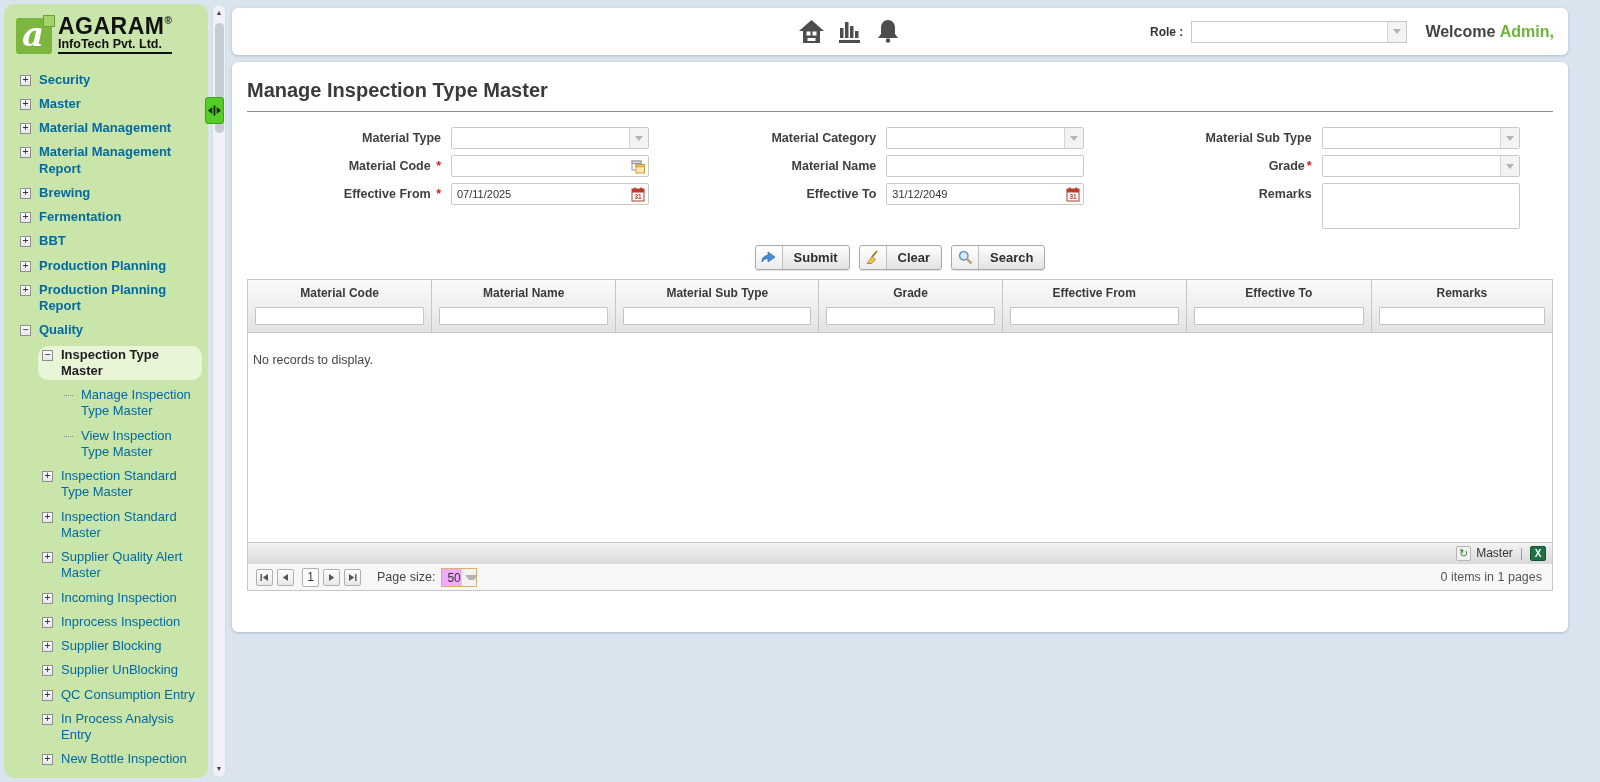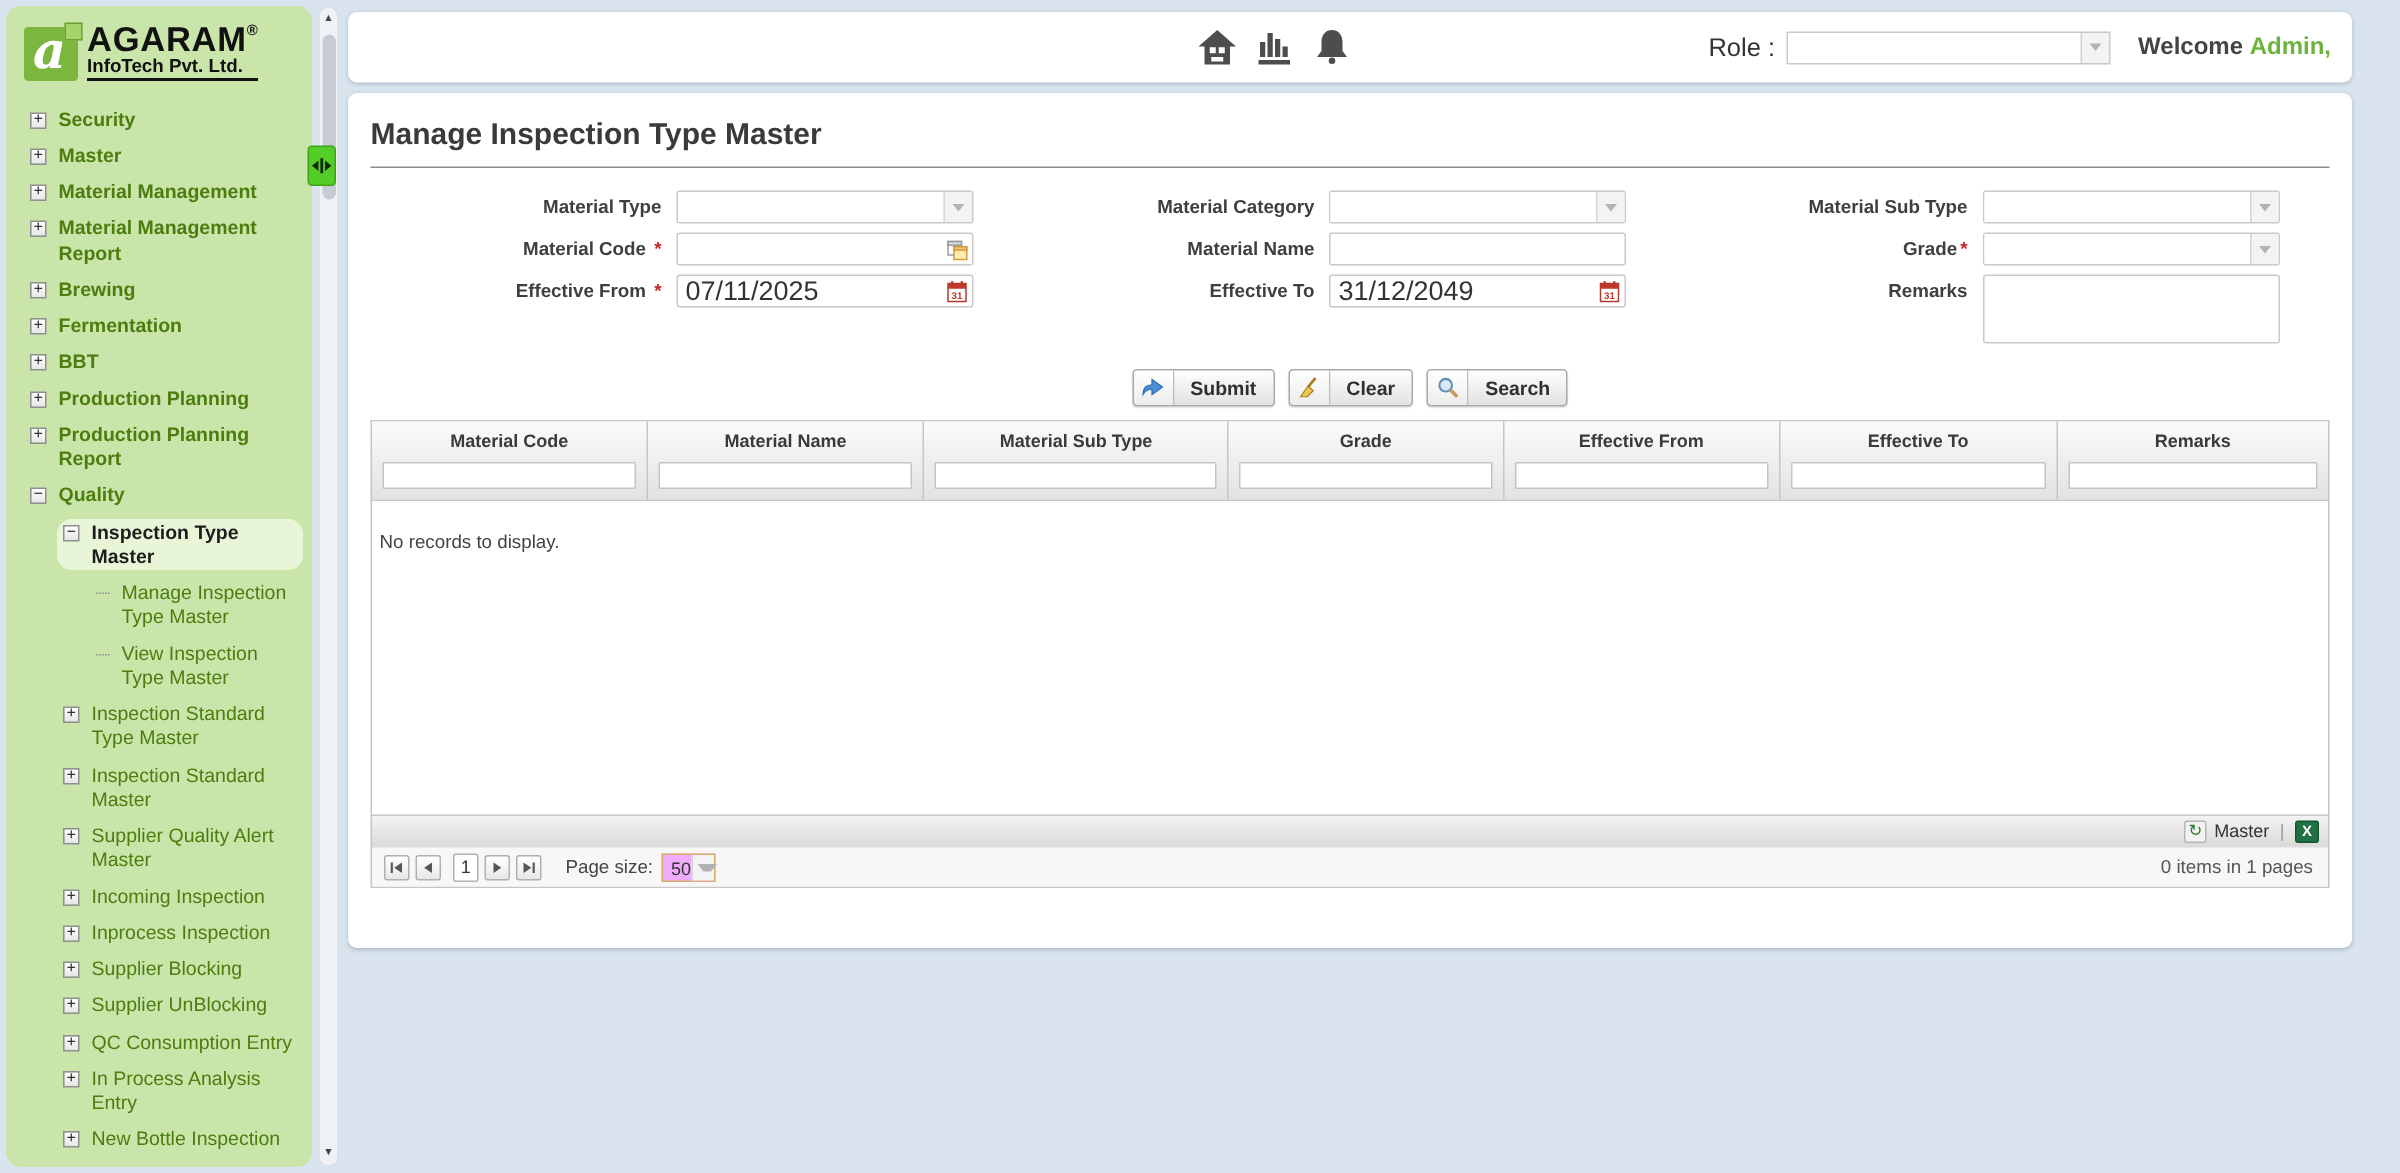--- a/index.html
+++ b/index.html
@@ -34,40 +34,40 @@
   .tree-row.lvl2 { padding-left:56px; }
   .tree-row.lvl0 .tree-label { font-weight:600; }
   .tree-row.selected .row-inner { background:#e9f5d7; }
   .tree-row.selected .tree-label { font-weight:bold; color:#1d1d1d; }
   .expander { width:11px; height:11px; flex:0 0 auto; margin:3px 8px 0 0;
     border:1px solid #8f8f8f; background:linear-gradient(#fff,#e6e6e6);
     font-size:10px; line-height:8px; text-align:center; color:#333;
     font-family:"DejaVu Sans Mono", monospace; }
   .leaf-dash { width:9px; height:5px; flex:0 0 auto; margin:4px 8px 0 0;
     border-bottom:1px dotted #8a8a8a; }
-  .tree-label { font-size:13px; color:#4d7c0f; max-width:146px; line-height:1.25; }
+  .tree-label { font-size:13px; color:#0369a1; max-width:146px; line-height:1.25; }
   .tree-row.lvl0 .tree-label { max-width:158px; }
   
   .sb-track { position:absolute; right:0; top:0; width:14px; height:774px;
     background:#eef1f5; border:1px solid #d7dde4; border-radius:7px; }
   .sb-btn { position:absolute; left:1px; width:10px; height:12px; text-align:center;
     font-size:7px; color:#444; line-height:12px; }
   .sb-up { top:2px; } .sb-down { bottom:2px; }
   .sb-thumb { position:absolute; left:2px; top:18px; width:9px; height:110px;
     background:#c7ccd4; border-radius:5px; }
   .collapse-handle { position:absolute; left:201px; top:93px; width:19px; height:27px;
     background:#55cd28; border:1px solid #3da417; border-radius:3px;
     display:flex; align-items:center; justify-content:center; cursor:pointer; }
   
   .topbar { position:absolute; left:232px; top:8px; width:1336px; height:47px;
     background:#fff; border-radius:6px; box-shadow:0 1px 3px rgba(90,110,130,.35); }
   .center-icons { position:absolute; left:566px; top:11px; display:flex; gap:13px; align-items:center; }
   .topbar-right { position:absolute; right:14px; top:0; height:47px; display:flex;
     align-items:center; gap:8px; }
-  .role-label { font-size:17px; color:#333; }
+  .role-label { font-size:12px; color:#333;font-weight:bold; }
   .role-dd { display:flex; width:216px; height:22px; border:1px solid #c9c9c9; background:#fff; }
   .role-dd input { flex:1; border:none; outline:none; font-size:12px; padding:0 4px; min-width:0; }
   .dd-btn { width:19px; background:#f3f3f3; border-left:1px solid #d5d5d5;
     display:flex; align-items:center; justify-content:center; }
   .caret { width:0; height:0; border-left:4px solid transparent; border-right:4px solid transparent;
     border-top:5px solid #b3b3b3; }
   .welcome { font-size:16px; color:#444; margin-left:10px;font-weight:bold; }
   .welcome b { color:#6eb33c; }
   
   .main { position:absolute; left:232px; top:62px; width:1336px; height:570px;
@@ -76,21 +76,21 @@
   .page-title { font-size:20px; font-weight:bold; color:#3a3a3a; padding-top:17px; }
   .title-rule { border:none; border-top:1px solid #8c8c8c; margin-top:9px; }
   
   .form-grid { display:grid; grid-template-columns:1fr 1fr 1fr; row-gap:6px; margin-top:15px; }
   .cell { display:flex; align-items:flex-start; }
   .flabel { width:194px; text-align:right; font-size:12.5px; font-weight:bold;
     color:#3f3f3f; padding-top:4px; flex:0 0 auto; }
   .req { color:#c4271c; margin-left:2px; font-weight:bold; }
   .fctl { margin-left:10px; position:relative; width:198px; }
   .txt { width:100%; height:22px; border:1px solid #c9c9c9; border-radius:2px;
-    font-size:18px; padding:0 5px; color:#333; outline:none; background:#fff; }
+    font-size:11px; padding:0 5px; color:#333; outline:none; background:#fff; }
   .ddwrap { display:flex; width:198px; height:22px; border:1px solid #c9c9c9; border-radius:2px; background:#fff; }
   .ddwrap input { flex:1; border:none; outline:none; font-size:12.5px; padding:0 5px; min-width:0; }
   .iconfield { position:relative; }
   .iconfield .txt { padding-right:20px; }
   .field-icon { position:absolute; right:3px; top:3px; width:16px; height:16px;
     display:flex; align-items:center; justify-content:center; cursor:pointer; }
   textarea.remarks { width:198px; height:46px; border:1px solid #c9c9c9; border-radius:2px;
     resize:none; outline:none; font-size:12.5px; padding:2px 5px; font-family:inherit; }
   
   .actions { display:flex; justify-content:center; gap:9px; margin-top:12px; }

